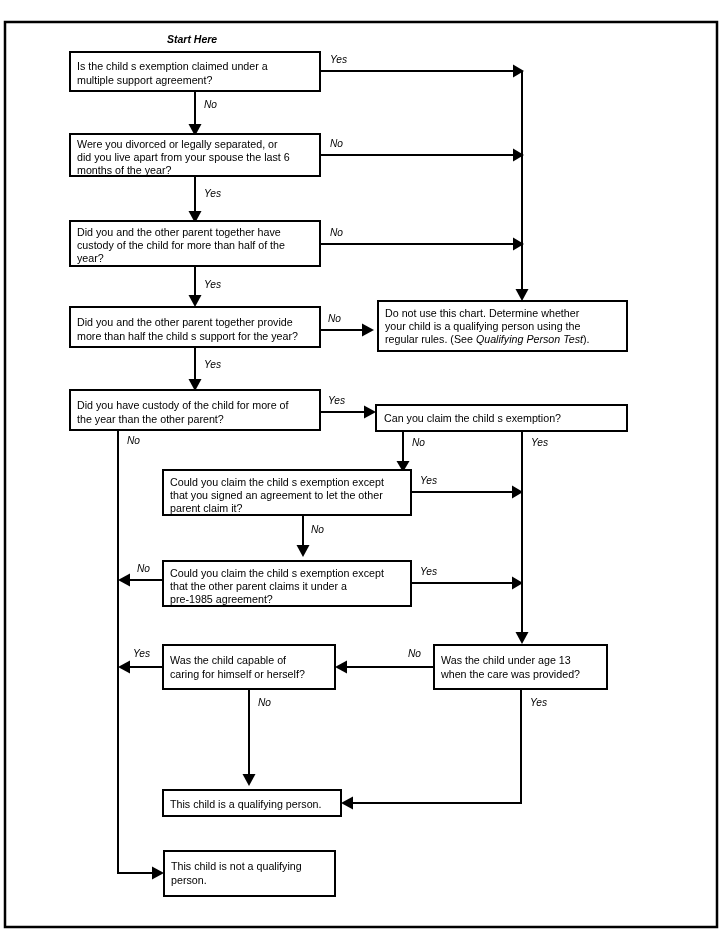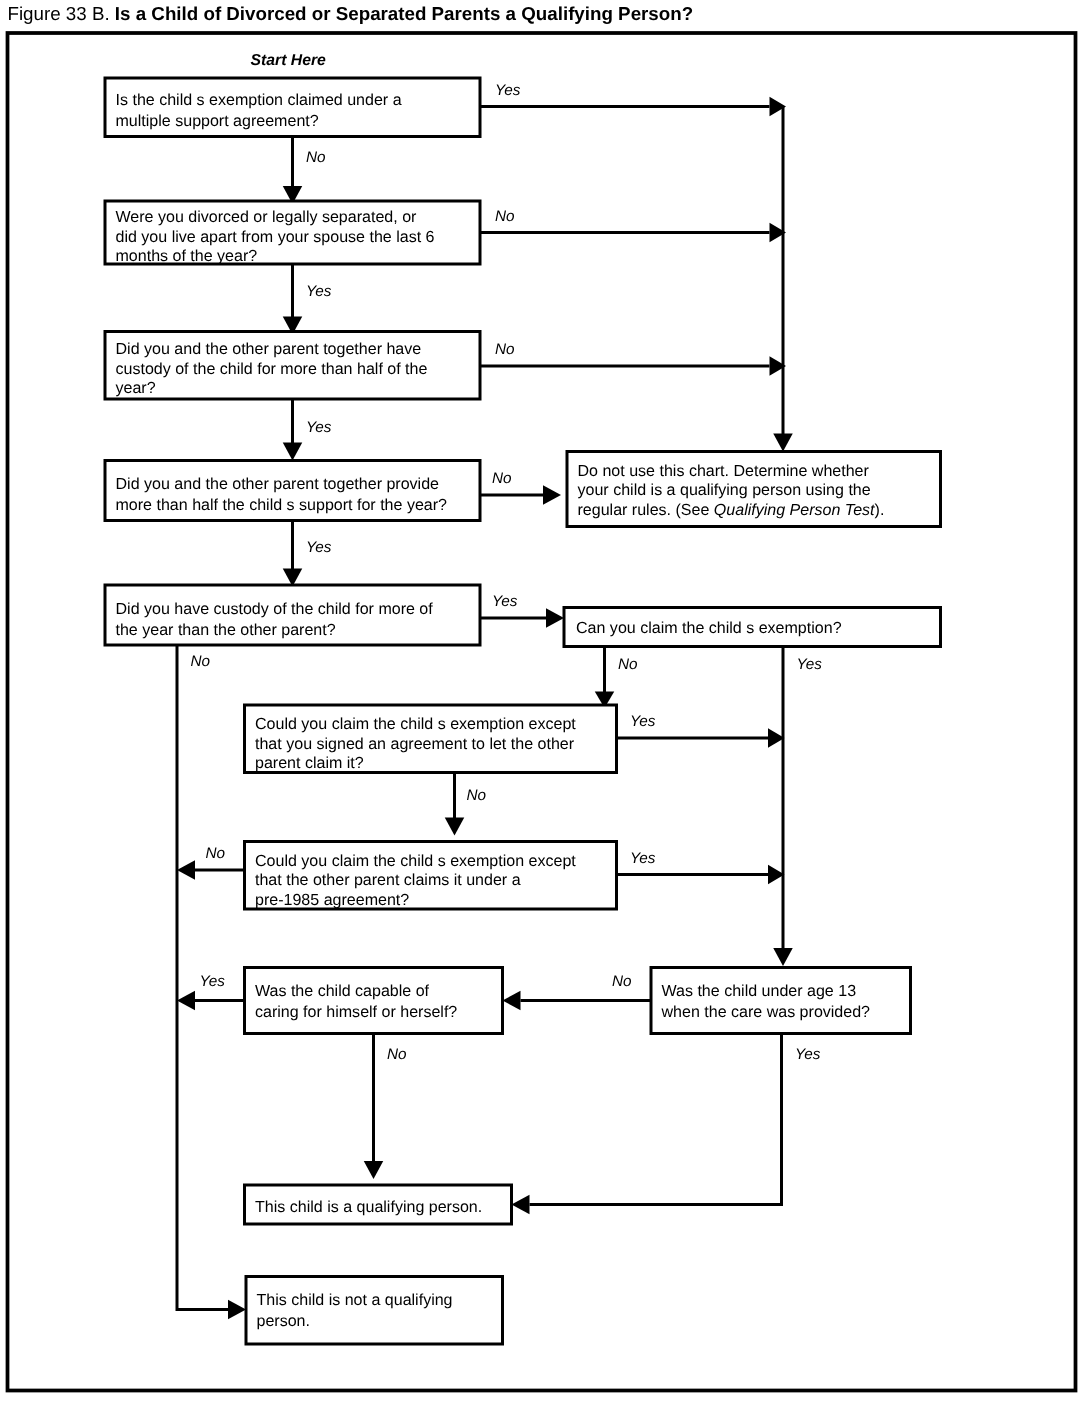--- a/index.html
+++ b/index.html
@@ -76,24 +76,20 @@
   .arrowhead {
     fill: #000000;
     stroke: none;
   }
 </style>
 </head>
 <body>
 
 <div id="page">
 
-  <div id="figure-title">
-    <span class="fig-num">Figure 33 B.</span>
-    <span class="fig-head">Is a Child of Divorced or Separated Parents a Qualifying Person?</span>
-  </div>
 
   <svg id="flow" width="725" height="943" viewBox="0 0 725 943">
 
     <rect class="frame" x="5" y="22" width="712" height="905"></rect>
 
     <text class="starthere" x="167" y="43">Start Here</text>
 
     <g>
       <rect class="boxrect" x="70" y="52" width="250" height="39"></rect>
       <text class="boxtext" x="77" y="70">Is the child   s exemption claimed under a</text>

